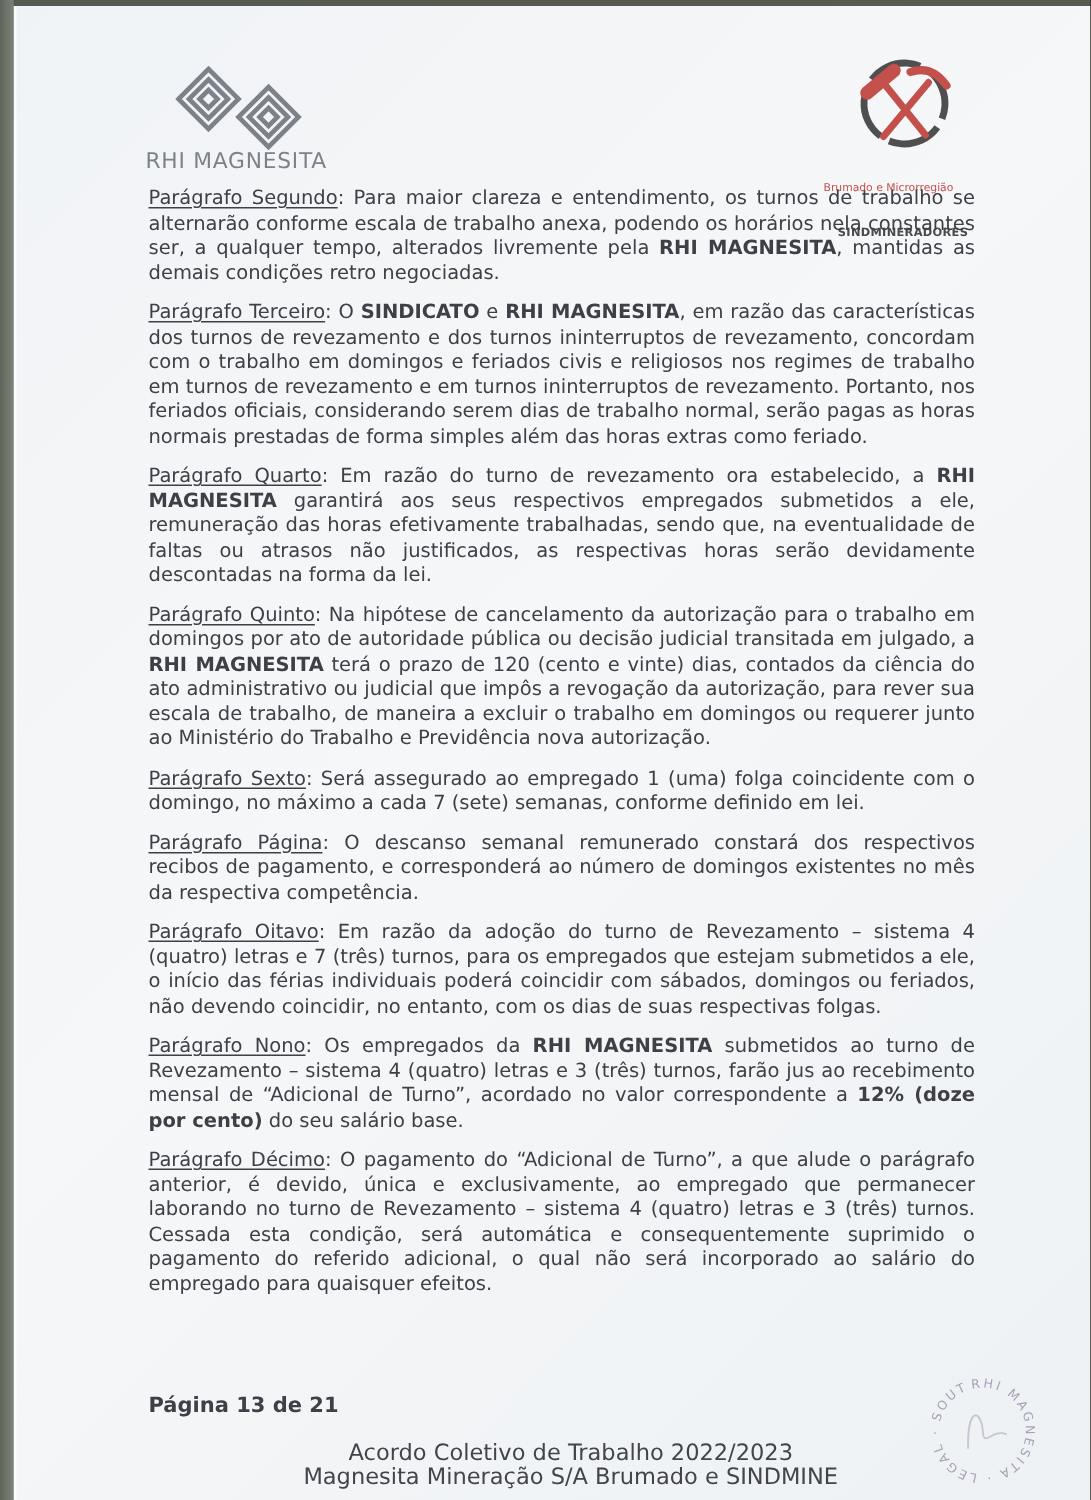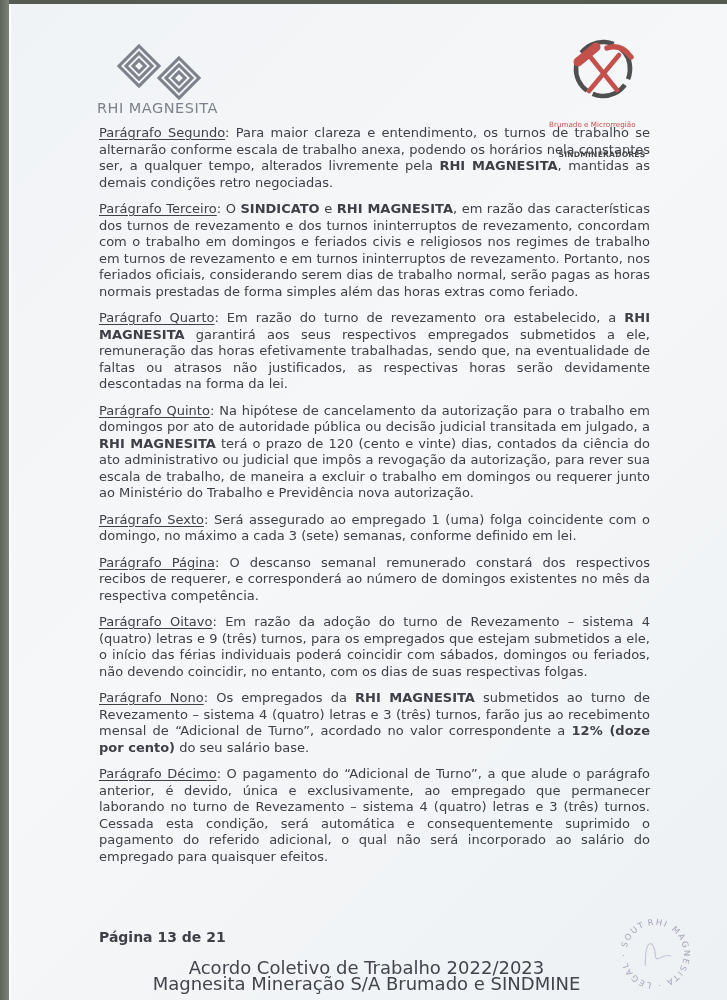--- a/index.html
+++ b/index.html
@@ -30,22 +30,22 @@
   #doc-body{
     position:absolute;left:90px;top:121px;width:551px;
     font-size:13px;line-height:16.5px;text-align:justify;color:#3e3f47;
   }
   .para{margin:0 0 10px 0;}
   .plabel{font-weight:normal;text-decoration:underline;text-underline-offset:2px;}
   .b{font-weight:bold;}
   
   #page-indicator{position:absolute;left:90px;top:925px;width:551px;text-align:left;
     font-size:14px;font-weight:bold;color:#3e3f47;}
-  #footer-title{position:absolute;left:82px;top:956px;width:551px;text-align:center;
-    font-size:18px;line-height:16px;color:#43444c;}
+  #footer-title{position:absolute;left:96px;top:956px;width:551px;text-align:center;
+    font-size:15px;line-height:16px;color:#43444c;}
   #stamp-number{position:absolute;left:578px;top:1000px;font-size:17px;color:#3e3f47;}
   #stamp{position:absolute;left:608px;top:912px;transform:rotate(-14deg);opacity:.85;}
 </style>
 </head>
 <body>
 
 <div id="scan">
   <div id="edge-top"></div>
   <div id="edge-left"></div>
   <div id="paper">
@@ -72,23 +72,23 @@
       </g>
     </svg>
     <div id="union-name">SINDMINERADORES</div>
     <div id="union-region">Brumado e Microrregião</div>
 
     <div id="doc-body">
         <div class="para"><span class="plabel">Parágrafo Segundo</span><span>: Para maior clareza e entendimento, os turnos de trabalho se alternarão conforme escala de trabalho anexa, podendo os horários nela constantes ser, a qualquer tempo, alterados livremente pela </span><span class="b">RHI MAGNESITA</span><span>, mantidas as demais condições retro negociadas.</span></div>
         <div class="para"><span class="plabel">Parágrafo Terceiro</span><span>: O </span><span class="b">SINDICATO</span><span> e </span><span class="b">RHI MAGNESITA</span><span>, em razão das características dos turnos de revezamento e dos turnos ininterruptos de revezamento, concordam com o trabalho em domingos e feriados civis e religiosos nos regimes de trabalho em turnos de revezamento e em turnos ininterruptos de revezamento. Portanto, nos feriados oficiais, considerando serem dias de trabalho normal, serão pagas as horas normais prestadas de forma simples além das horas extras como feriado.</span></div>
         <div class="para"><span class="plabel">Parágrafo Quarto</span><span>: Em razão do turno de revezamento ora estabelecido, a </span><span class="b">RHI MAGNESITA</span><span> garantirá aos seus respectivos empregados submetidos a ele, remuneração das horas efetivamente trabalhadas, sendo que, na eventualidade de faltas ou atrasos não justificados, as respectivas horas serão devidamente descontadas na forma da lei.</span></div>
         <div class="para"><span class="plabel">Parágrafo Quinto</span><span>: Na hipótese de cancelamento da autorização para o trabalho em domingos por ato de autoridade pública ou decisão judicial transitada em julgado, a </span><span class="b">RHI MAGNESITA</span><span> terá o prazo de 120 (cento e vinte) dias, contados da ciência do ato administrativo ou judicial que impôs a revogação da autorização, para rever sua escala de trabalho, de maneira a excluir o trabalho em domingos ou requerer junto ao Ministério do Trabalho e Previdência nova autorização.</span></div>
-        <div class="para"><span class="plabel">Parágrafo Sexto</span><span>: Será assegurado ao empregado 1 (uma) folga coincidente com o domingo, no máximo a cada 3 (sete) semanas, conforme definido em lei.</span></div>
-        <div class="para"><span class="plabel">Parágrafo Página</span><span>: O descanso semanal remunerado constará dos respectivos recibos de requerer, e corresponderá ao número de domingos existentes no mês da respectiva competência.</span></div>
-        <div class="para"><span class="plabel">Parágrafo Oitavo</span><span>: Em razão da adoção do turno de Revezamento – sistema 4 (quatro) letras e 9 (três) turnos, para os empregados que estejam submetidos a ele, o início das férias individuais poderá coincidir com sábados, domingos ou feriados, não devendo coincidir, no entanto, com os dias de suas respectivas folgas.</span></div>
+        <div class="para"><span class="plabel">Parágrafo Sexto</span><span>: Será assegurado ao empregado 1 (uma) folga coincidente com o domingo, no máximo a cada 7 (sete) semanas, conforme definido em lei.</span></div>
+        <div class="para"><span class="plabel">Parágrafo Página</span><span>: O descanso semanal remunerado constará dos respectivos recibos de pagamento, e corresponderá ao número de domingos existentes no mês da respectiva competência.</span></div>
+        <div class="para"><span class="plabel">Parágrafo Oitavo</span><span>: Em razão da adoção do turno de Revezamento – sistema 4 (quatro) letras e 7 (três) turnos, para os empregados que estejam submetidos a ele, o início das férias individuais poderá coincidir com sábados, domingos ou feriados, não devendo coincidir, no entanto, com os dias de suas respectivas folgas.</span></div>
         <div class="para"><span class="plabel">Parágrafo Nono</span><span>: Os empregados da </span><span class="b">RHI MAGNESITA</span><span> submetidos ao turno de Revezamento – sistema 4 (quatro) letras e 3 (três) turnos, farão jus ao recebimento mensal de “Adicional de Turno”, acordado no valor correspondente a </span><span class="b">12% (doze por cento)</span><span> do seu salário base.</span></div>
         <div class="para"><span class="plabel">Parágrafo Décimo</span><span>: O pagamento do “Adicional de Turno”, a que alude o parágrafo anterior, é devido, única e exclusivamente, ao empregado que permanecer laborando no turno de Revezamento – sistema 4 (quatro) letras e 3 (três) turnos. Cessada esta condição, será automática e consequentemente suprimido o pagamento do referido adicional, o qual não será incorporado ao salário do empregado para quaisquer efeitos.</span></div>
       </div>
 
     <div id="page-indicator">Página 13 de 21</div>
     <div id="footer-title">
       <div>Acordo Coletivo de Trabalho 2022/2023</div>
       <div>Magnesita Mineração S/A Brumado e SINDMINE</div>
     </div>
     <div id="stamp-number">2021362</div>

